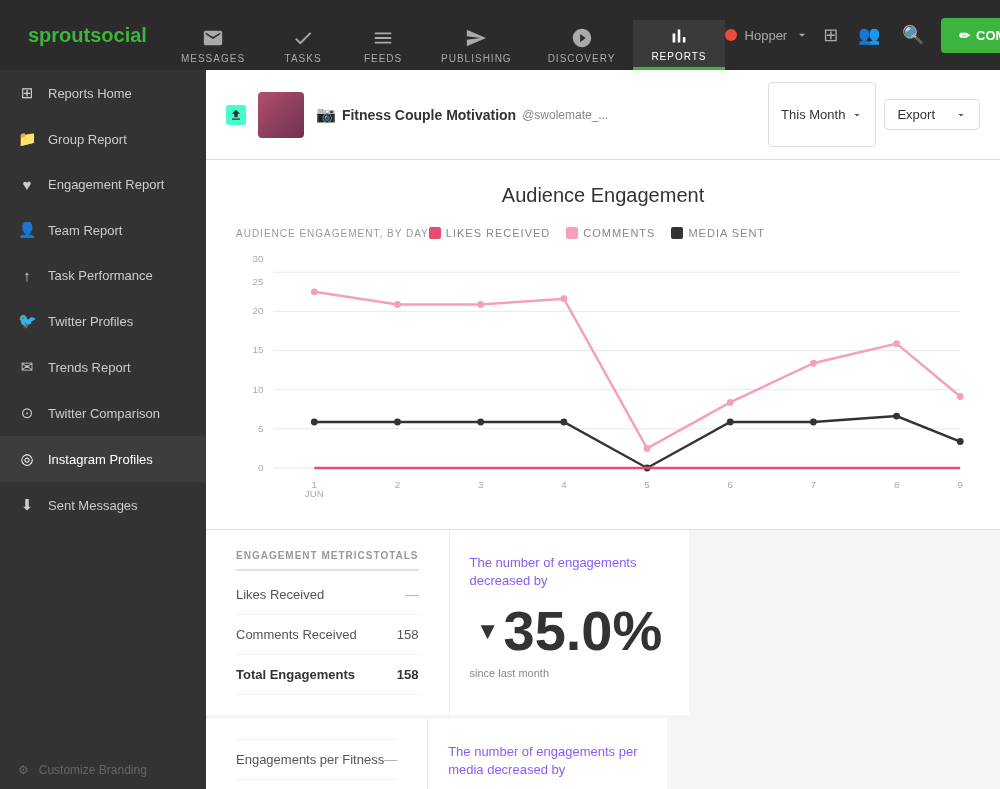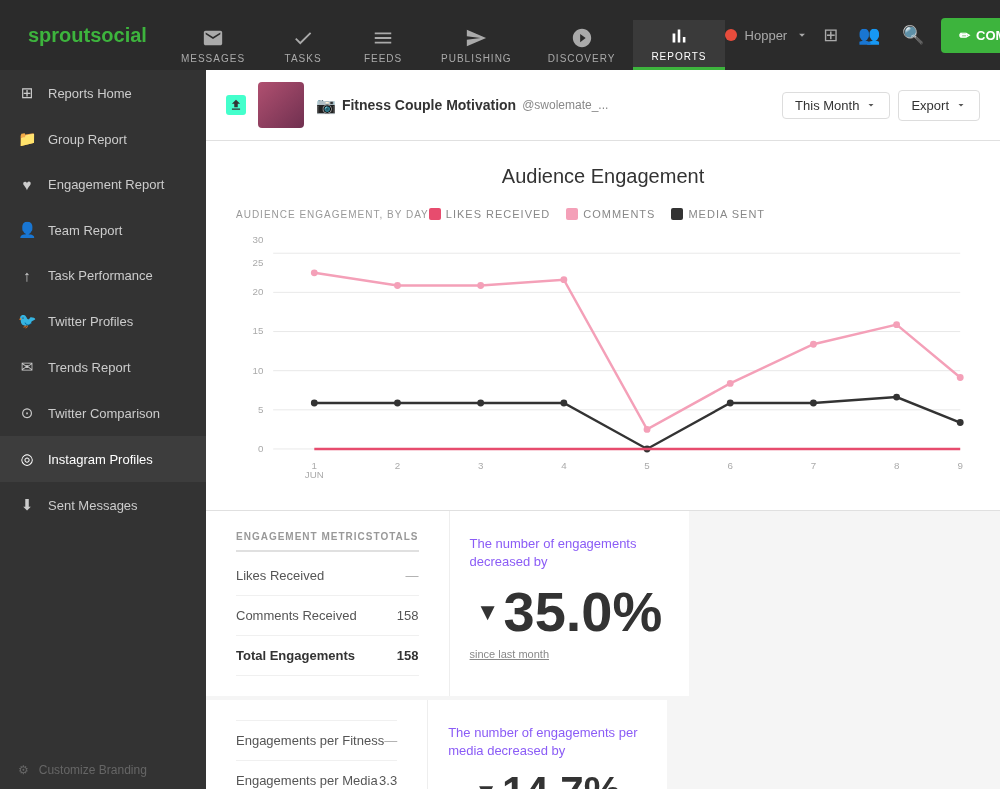--- a/index.html
+++ b/index.html
@@ -31,22 +31,22 @@
     
     .content { flex: 1; display: flex; flex-direction: column; overflow-y: auto; background: #f5f5f5; }
 
     
     .profile-header { background: #fff; padding: 12px 20px; display: flex; align-items: center; gap: 12px; border-bottom: 1px solid #e0e0e0; flex-shrink: 0; }
     .profile-thumb { width: 46px; height: 46px; border-radius: 4px; background: linear-gradient(135deg, #f7a; #c74b6e); overflow: hidden; flex-shrink: 0; }
     .profile-thumb-img { width: 100%; height: 100%; background: linear-gradient(135deg, #e8a0b0, #c04060); display: flex; align-items: center; justify-content: center; color: white; font-size: 10px; }
     .profile-info { flex: 1; }
     .profile-name { font-size: 14px; font-weight: 600; color: #333; display: flex; align-items: center; gap: 6px; }
     .header-right { display: flex; align-items: center; gap: 8px; margin-left: auto; }
-    .period-btn { background: #fff; border: 1px solid #ddd; padding: 5px 12px; border-radius: 4px; font-size: 13px; color: #333; cursor: pointer; display: flex; align-items: center; gap: 6px; }
-    .export-btn { background: #fff; border: 1px solid #ddd; padding: 7px 12px; border-radius: 4px; font-size: 13px; color: #333; cursor: pointer; display: flex; align-items: center; gap: 6px; }
+    .period-btn { background: #fff; border: 1px solid #ddd; padding: 24px 12px; border-radius: 4px; font-size: 13px; color: #333; cursor: pointer; display: flex; align-items: center; gap: 6px; }
+    .export-btn { background: #fff; border: 1px solid #ddd; padding: 7px 12px; border-radius: 4px; font-size: 13px; color: #333; cursor: pointer; display: flex; align-items: center; gap: 20px; }
 
     
     .chart-section { background: #fff; margin: 0; padding: 24px 30px; border-bottom: 1px solid #e0e0e0; }
     .chart-title { text-align: center; font-size: 20px; color: #333; margin-bottom: 20px; font-weight: 400; }
     .chart-header { display: flex; justify-content: flex-start; align-items: center; margin-bottom: 6px; }
     .chart-by-day-label { font-size: 10px; color: #999; text-transform: uppercase; letter-spacing: 1px; }
     .legend-items { display: flex; gap: 16px; }
     .legend-item { display: flex; align-items: center; gap: 5px; font-size: 11px; color: #888; text-transform: uppercase; letter-spacing: 1px; }
     .legend-dot { width: 12px; height: 12px; border-radius: 2px; }
     .chart-area { position: relative; height: 260px; }
@@ -61,21 +61,21 @@
     .metrics-row-label { font-size: 13px; color: #555; }
     .metrics-row.total .metrics-row-label { color: #333; font-weight: 700; }
     .metrics-row-value { font-size: 13px; color: #555; }
     .metrics-row.total .metrics-row-value { color: #333; font-weight: 700; }
     .metrics-dash { color: #aaa; }
 
     
     .stats-panel { width: 240px; display: flex; flex-direction: column; gap: 0; }
     .stat-desc { font-size: 13px; color: #8b5cf6; line-height: 1.4; margin-bottom: 8px; }
     .stat-value { font-size: 42px; font-weight: 700; color: #333; display: flex; align-items: center; justify-content: center; gap: 4px; }
-    .stat-since { font-size: 11px; color: #888; margin-top: 4px; text-decoration: underline; }
+    .stat-since { font-size: 11px; color: #888; margin-top: 4px; }
 
     
     .chart-svg { width: 100%; height: 100%; }
   </style>
 </head>
 <body>
 
 <div class="top-bar">
   <div class="logo">sproutsocial</div>
   <nav class="nav-items">

